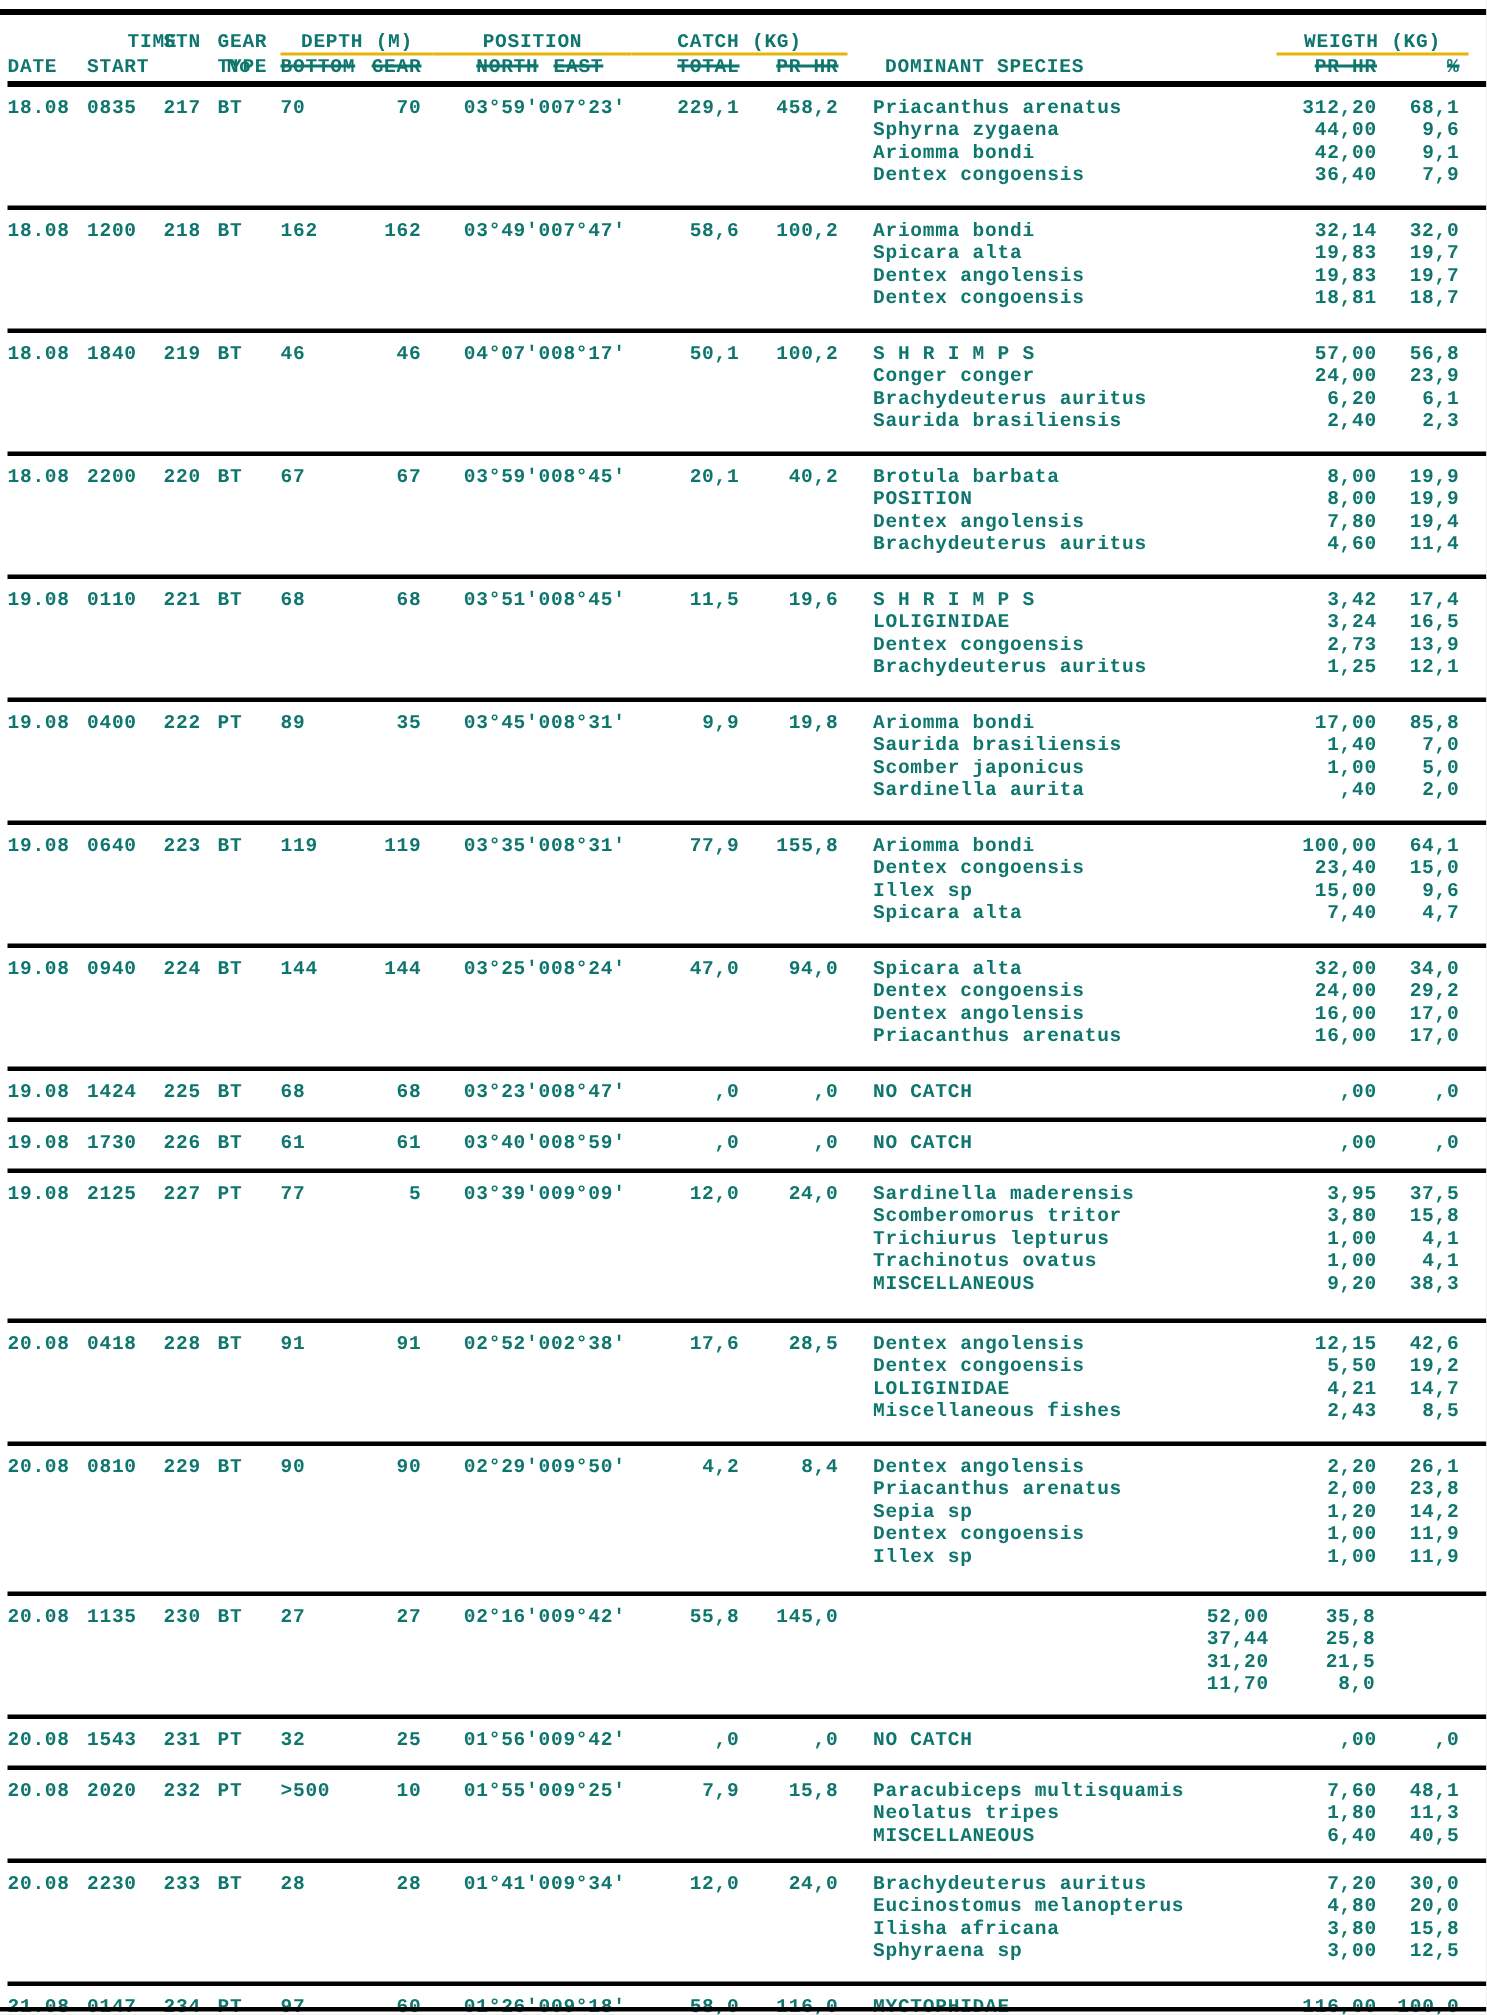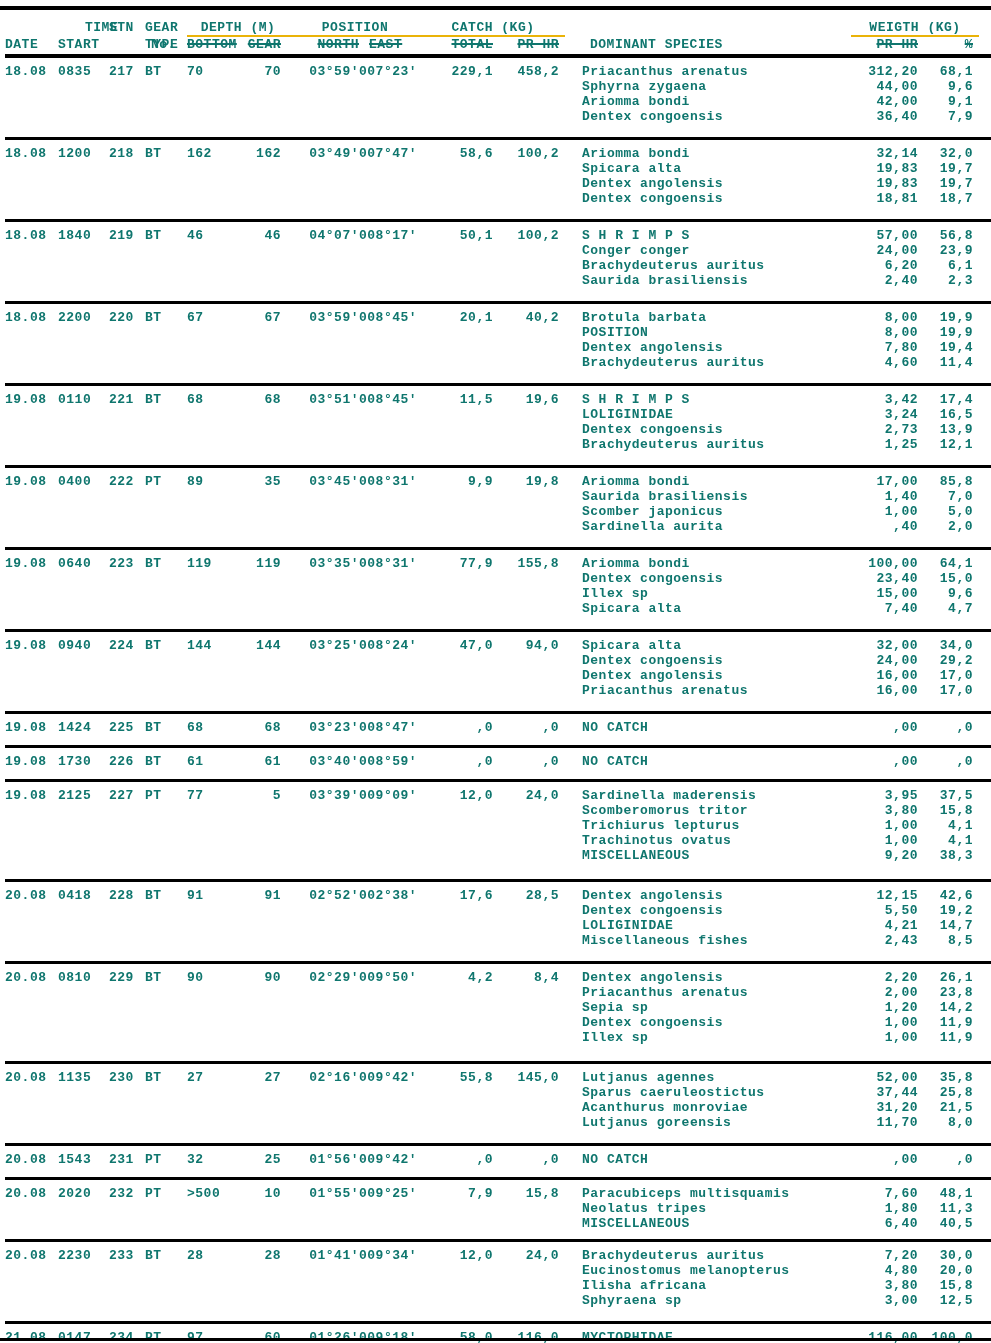--- a/index.html
+++ b/index.html
@@ -482,26 +482,20 @@
         <div class="c a-time">1135</div>
         <div class="c a-stn">230</div>
         <div class="c a-gear">BT</div>
         <div class="c a-bottom">27</div>
         <div class="c a-gdepth">27</div>
         <div class="c a-north">02°16'</div>
         <div class="c a-east">009°42'</div>
         <div class="c a-total">55,8</div>
         <div class="c a-prhr">145,0</div>
         <div class="stack">
-          <div class="line a-species">Lutjanus agennes</div>
-          <div class="line a-species">Sparus caeruleostictus</div>
-          <div class="line a-species">Acanthurus monroviae</div>
-          <div class="line a-species">Lutjanus goreensis</div>
-        </div>
-        <div class="stack">
           <div class="line a-wprhr">52,00</div>
           <div class="line a-wprhr">37,44</div>
           <div class="line a-wprhr">31,20</div>
           <div class="line a-wprhr">11,70</div>
         </div>
         <div class="stack">
           <div class="line a-pct">35,8</div>
           <div class="line a-pct">25,8</div>
           <div class="line a-pct">21,5</div>
           <div class="line a-pct">8,0</div>

